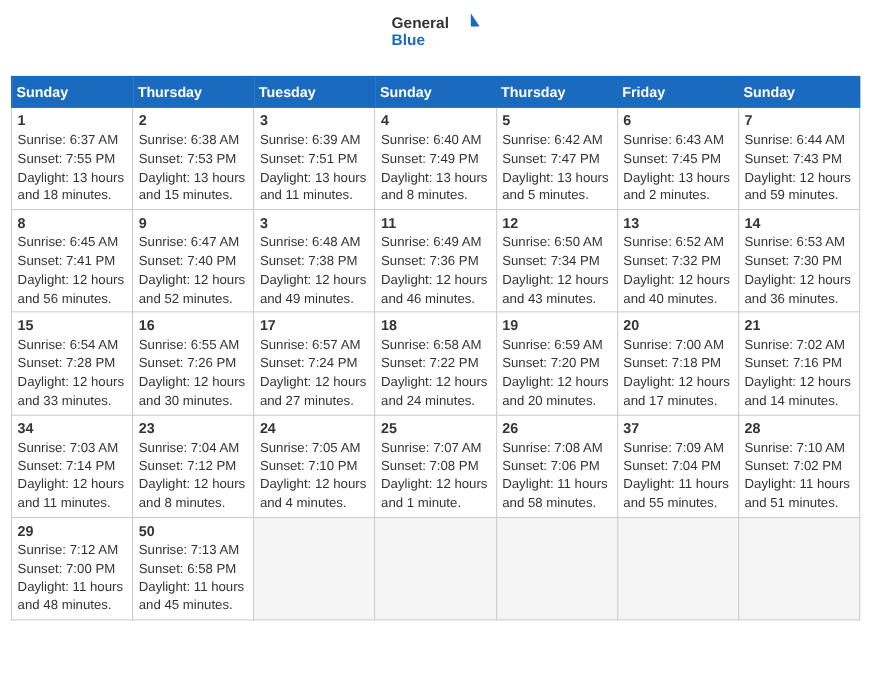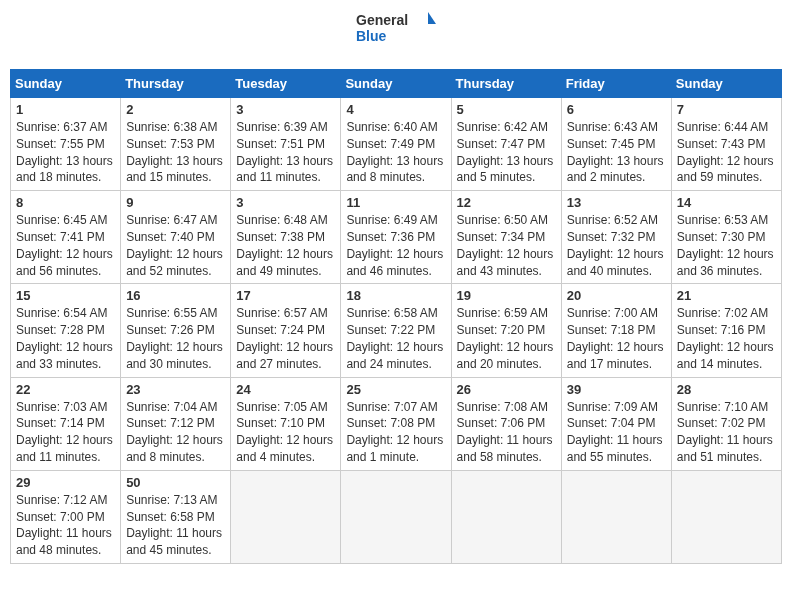--- a/index.html
+++ b/index.html
@@ -143,31 +143,31 @@
         <td><span class="day-num">18</span>
         <span class="cell-text">Sunrise: 6:58 AM<br>Sunset: 7:22 PM<br>Daylight: 12 hours and 24 minutes.</span></td>
         <td><span class="day-num">19</span>
         <span class="cell-text">Sunrise: 6:59 AM<br>Sunset: 7:20 PM<br>Daylight: 12 hours and 20 minutes.</span></td>
         <td><span class="day-num">20</span>
         <span class="cell-text">Sunrise: 7:00 AM<br>Sunset: 7:18 PM<br>Daylight: 12 hours and 17 minutes.</span></td>
         <td><span class="day-num">21</span>
         <span class="cell-text">Sunrise: 7:02 AM<br>Sunset: 7:16 PM<br>Daylight: 12 hours and 14 minutes.</span></td>
       </tr>
       <tr>
-        <td><span class="day-num">22</span>
+        <td><span class="day-num">34</span>
         <span class="cell-text">Sunrise: 7:03 AM<br>Sunset: 7:14 PM<br>Daylight: 12 hours and 11 minutes.</span></td>
         <td><span class="day-num">23</span>
         <span class="cell-text">Sunrise: 7:04 AM<br>Sunset: 7:12 PM<br>Daylight: 12 hours and 8 minutes.</span></td>
         <td><span class="day-num">24</span>
         <span class="cell-text">Sunrise: 7:05 AM<br>Sunset: 7:10 PM<br>Daylight: 12 hours and 4 minutes.</span></td>
         <td><span class="day-num">25</span>
         <span class="cell-text">Sunrise: 7:07 AM<br>Sunset: 7:08 PM<br>Daylight: 12 hours and 1 minute.</span></td>
         <td><span class="day-num">26</span>
         <span class="cell-text">Sunrise: 7:08 AM<br>Sunset: 7:06 PM<br>Daylight: 11 hours and 58 minutes.</span></td>
-        <td><span class="day-num">39</span>
+        <td><span class="day-num">37</span>
         <span class="cell-text">Sunrise: 7:09 AM<br>Sunset: 7:04 PM<br>Daylight: 11 hours and 55 minutes.</span></td>
         <td><span class="day-num">28</span>
         <span class="cell-text">Sunrise: 7:10 AM<br>Sunset: 7:02 PM<br>Daylight: 11 hours and 51 minutes.</span></td>
       </tr>
       <tr>
         <td><span class="day-num">29</span>
         <span class="cell-text">Sunrise: 7:12 AM<br>Sunset: 7:00 PM<br>Daylight: 11 hours and 48 minutes.</span></td>
         <td><span class="day-num">50</span>
         <span class="cell-text">Sunrise: 7:13 AM<br>Sunset: 6:58 PM<br>Daylight: 11 hours and 45 minutes.</span></td>
         <td class="empty"></td>

